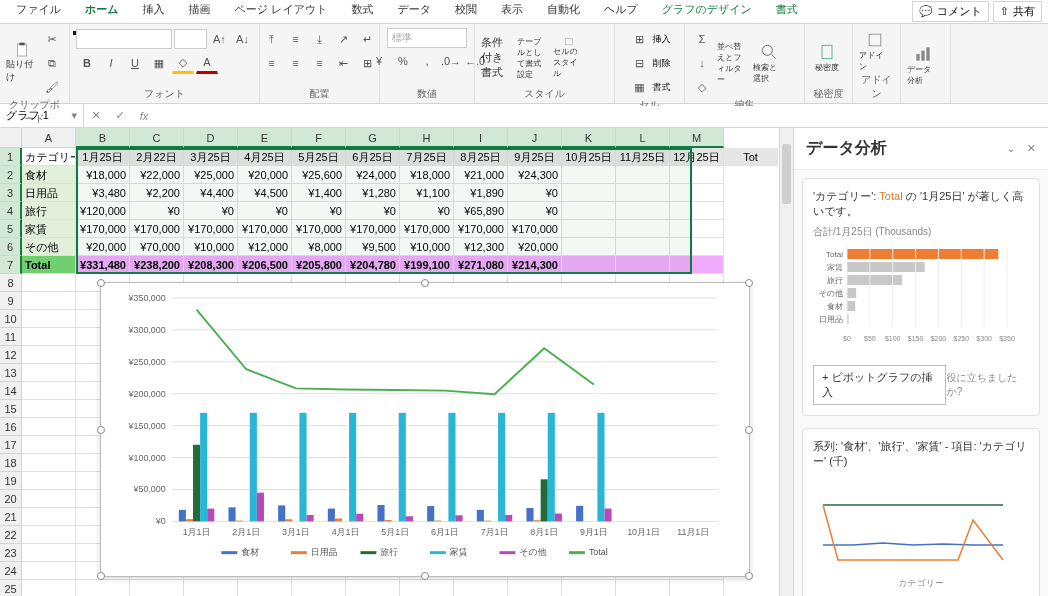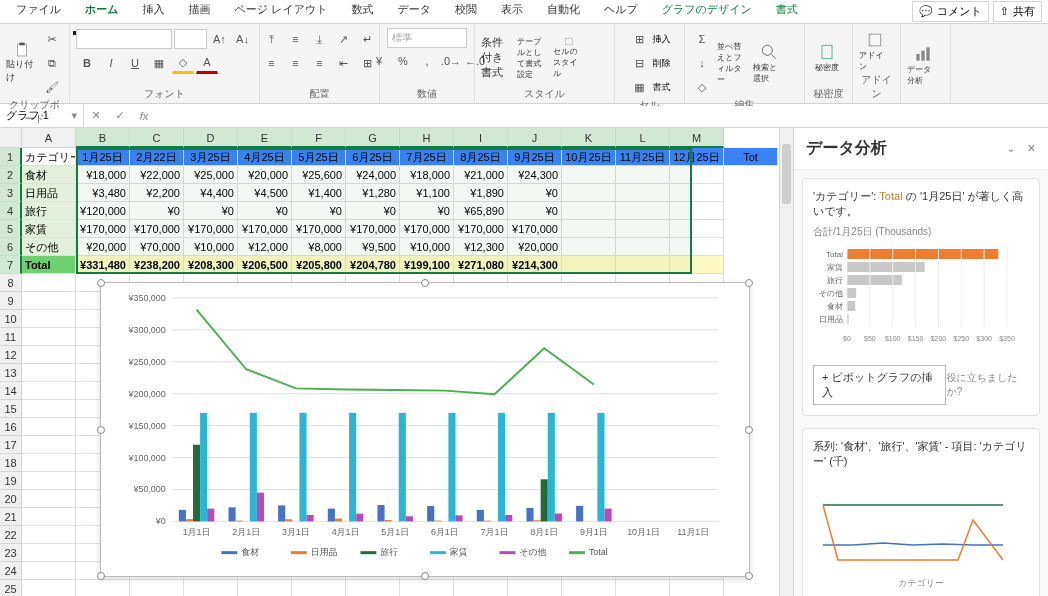--- a/index.html
+++ b/index.html
@@ -38,24 +38,24 @@
 .grid { position: absolute; top: 0; left: 0; }
 .col-headers { display: flex; position: sticky; top: 0; }
 .corner { width: 22px; height: 20px; background: #f0f0f0; border-right: 1px solid #d4d4d4; border-bottom: 1px solid #d4d4d4; }
 .col-h { width: 54px; height: 20px; background: #f0f0f0; border-right: 1px solid #d4d4d4; border-bottom: 1px solid #d4d4d4; text-align: center; line-height: 20px; color: #333; font-size: 11px; }
 .col-h.sel { background: #d2e8d4; border-bottom: 2px solid #107c41; }
 .row { display: flex; }
 .row-h { width: 22px; height: 18px; background: #f0f0f0; border-right: 1px solid #d4d4d4; border-bottom: 1px solid #d4d4d4; text-align: center; line-height: 18px; font-size: 11px; color: #333; }
 .row-h.sel { background: #d2e8d4; border-right: 2px solid #107c41; }
 .cell { width: 54px; height: 18px; border-right: 1px solid #e0e0e0; border-bottom: 1px solid #e0e0e0; padding: 0 3px; text-align: right; line-height: 18px; font-size: 11px; overflow: hidden; white-space: nowrap; }
 .cell.lbl { text-align: left; }
-.cell.hdr { background: #3b82f6; text-align: center; }
+.cell.hdr { background: #e5e5e5; text-align: center; }
 .cell.cat { background: #e2efda; text-align: left; }
 .cell.total-lbl { background: #70d070; text-align: left; font-weight: bold; }
-.cell.total { background: #fef9c3; font-weight: bold; }
+.cell.total { background: #f0abfc; font-weight: bold; }
 
 
 .selection { position: absolute; border: 2px solid #107c41; background: rgba(16,124,65,0.05); pointer-events: none; }
 
 
 .chart-container { position: absolute; top: 154px; left: 100px; width: 650px; height: 295px; background: #fff; border: 1px solid #bbb; box-shadow: 0 2px 6px rgba(0,0,0,0.15); }
 .chart-handle { position: absolute; width: 8px; height: 8px; background: #fff; border: 1px solid #888; border-radius: 50%; }
 .chart-svg { width: 100%; height: 100%; }
 
 

